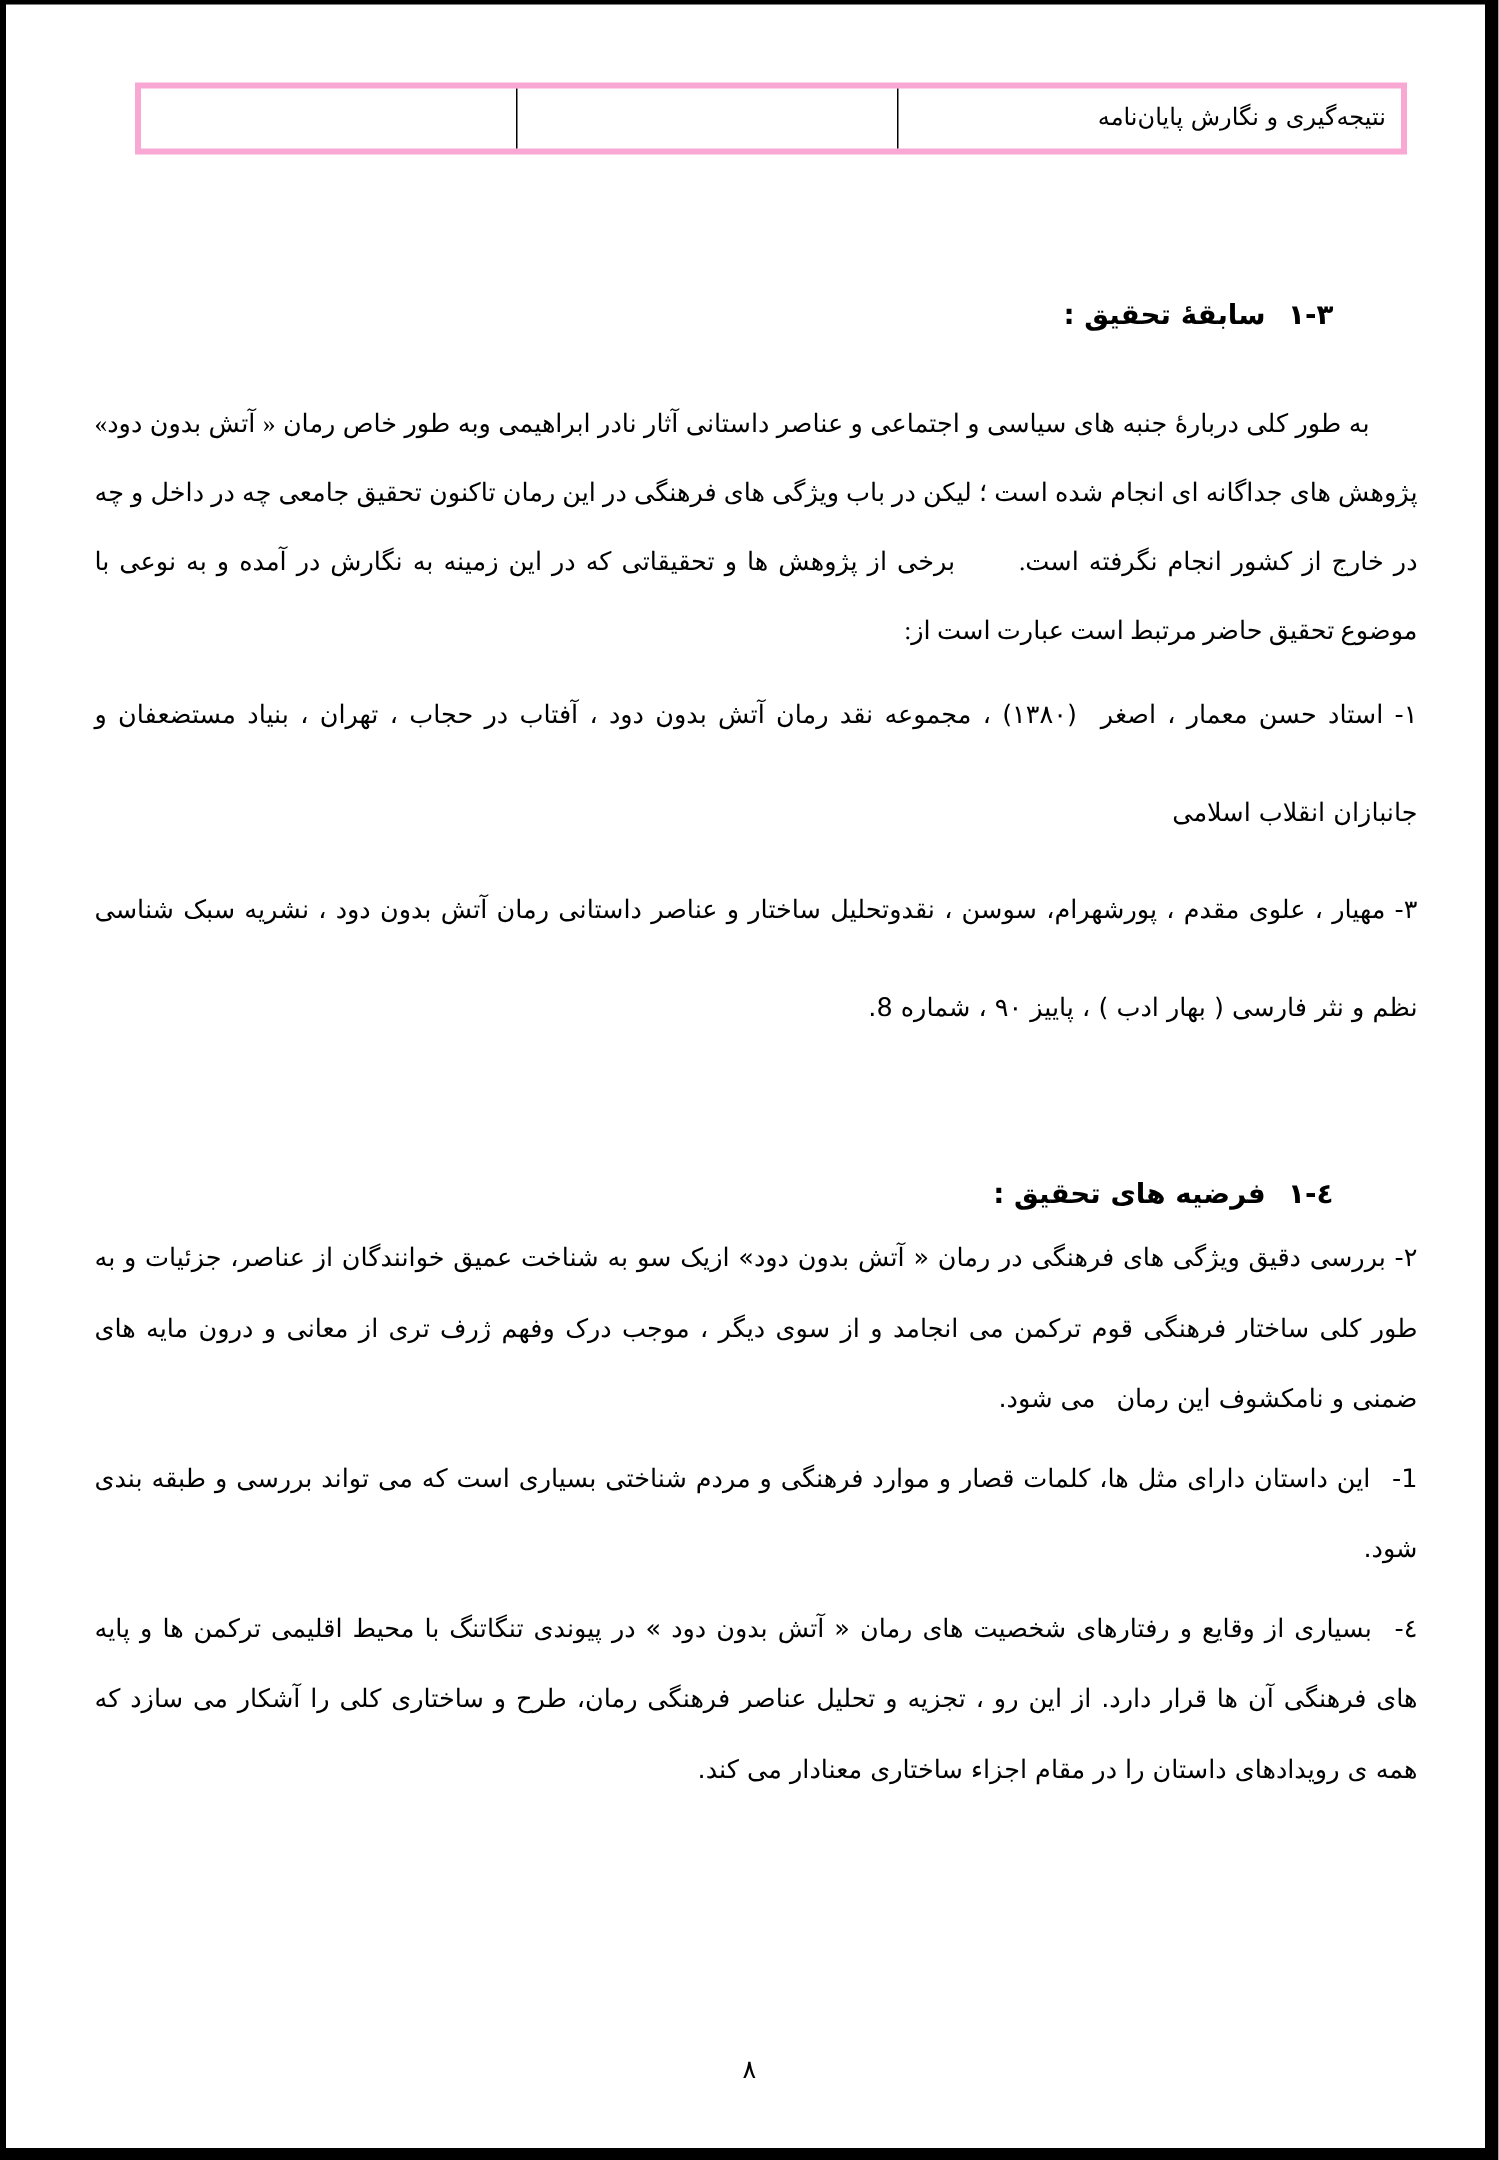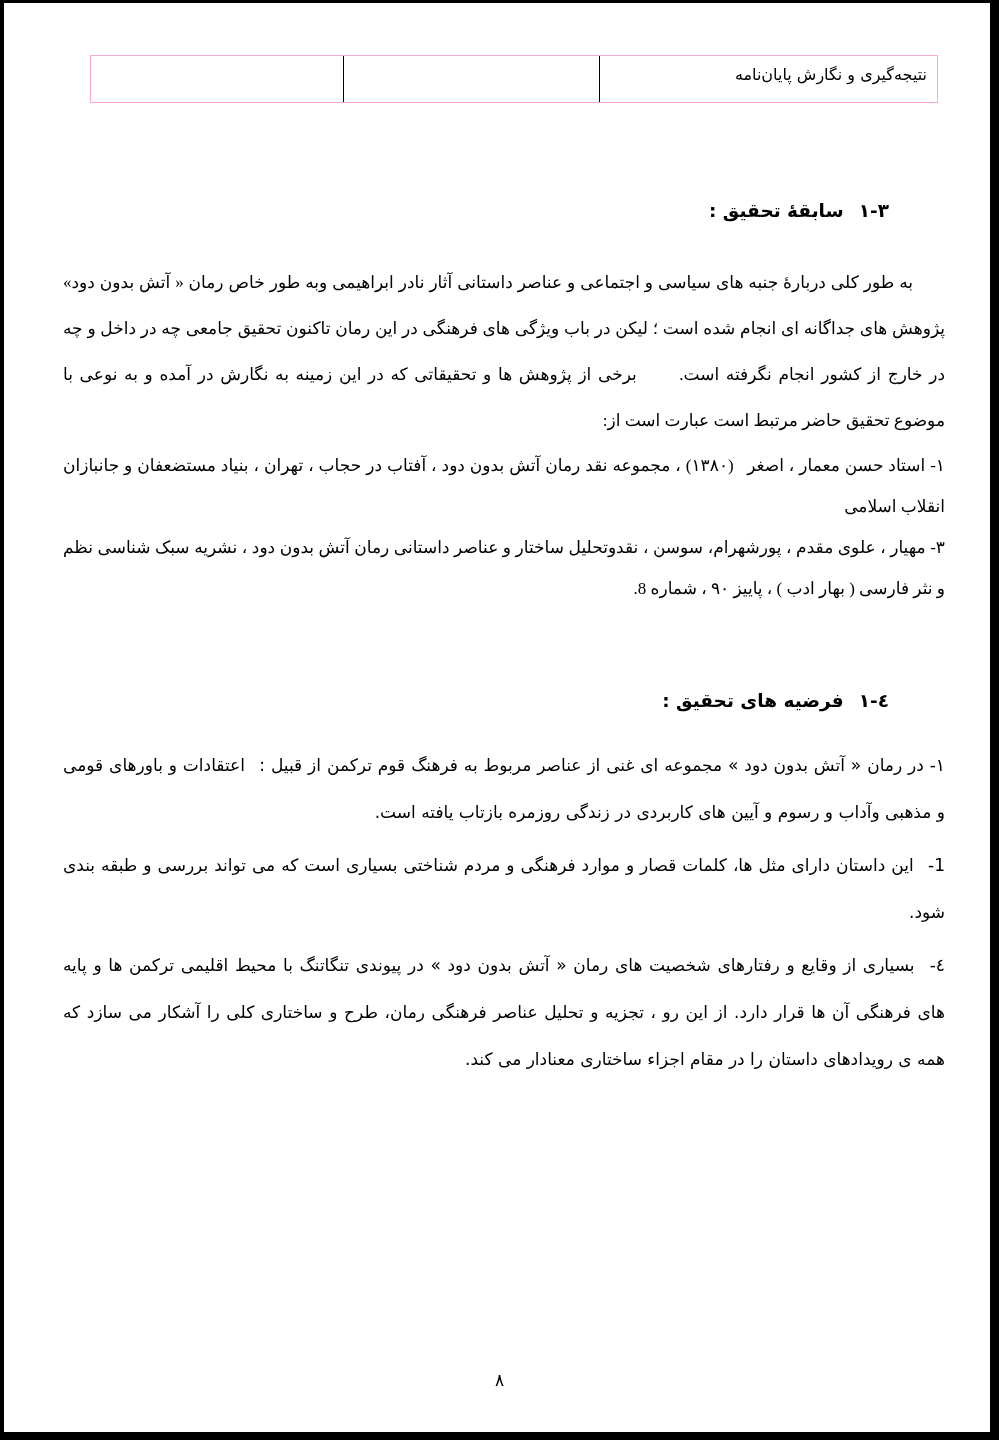--- a/index.html
+++ b/index.html
@@ -16,21 +16,21 @@
     position:absolute;inset:0;
     border-style:solid;border-color:#000;
     border-width:3px 9px 8px 4px;
     pointer-events:none;
   }
   
   .header-table{
     position:absolute;top:55px;left:90px;
     width:848px;height:48px;
     display:flex;direction:rtl;
-    border:1px solid #f9a8d4;
+    border:4px solid #f9a8d4;
     box-sizing:border-box;
   }
   .header-table .cell{
     box-sizing:border-box;
     height:100%;
   }
   .cell-title{
     width:338px;
     border-left:1px solid #000;
     text-align:right;
@@ -60,21 +60,21 @@
   }
   .sec-num{
     direction:ltr;
     unicode-bidi:bidi-override;
     display:inline-block;
     margin-left:15px;
   }
   h2.hypotheses{margin-top:79px;}
   p{margin:0;line-height:46px;}
   p.intro{margin-top:36px;text-indent:32px;font-family:Liberation Serif, serif;}
-  p.ref{line-height:41px;font-family:Liberation Serif, serif;}
+  p.ref{line-height:65px;}
   p.ref-first{margin-top:1px;}
   p.hypo{margin-top:6px;line-height:47px;}
   p.hypo-first{margin-top:28px;}
   .page-num{
     position:absolute;
     left:0;right:0;bottom:50px;
     text-align:center;
     font-size:17px;
   }
 </style>
@@ -98,20 +98,20 @@
 
     <p class="intro">به طور کلی دربارۀ جنبه های سیاسی و اجتماعی و عناصر داستانی آثار نادر ابراهیمی وبه طور خاص رمان « آتش بدون دود» پژوهش های جداگانه ای انجام شده است ؛ لیکن در باب ویژگی های فرهنگی در این رمان تاکنون تحقیق جامعی چه در داخل و چه در خارج از کشور انجام نگرفته است.   برخی از پژوهش ها و تحقیقاتی که در این زمینه به نگارش در آمده و به نوعی با موضوع تحقیق حاضر مرتبط است عبارت است از:</p>
 
     <p class="ref ref-first">۱- استاد حسن معمار ، اصغر  (۱۳۸۰) ، مجموعه نقد رمان آتش بدون دود ، آفتاب در حجاب ، تهران ، بنیاد مستضعفان و جانبازان انقلاب اسلامی</p>
     <p class="ref">۳- مهیار ، علوی مقدم ، پورشهرام، سوسن ، نقدوتحلیل ساختار و عناصر داستانی رمان آتش بدون دود ، نشریه سبک شناسی نظم و نثر فارسی ( بهار ادب ) ، پاییز ۹۰ ، شماره 8.</p>
 
     <h2 class="hypotheses">
       <span class="sec-num">۱-٤</span><span>فرضیه های تحقیق :</span>
     </h2>
 
-    <p class="hypo hypo-first">۱- در رمان « آتش بدون دود » مجموعه ای غنی از عناصر مربوط به فرهنگ قوم ترکمن از قبیل :  اعتقادات و باورهای قومی و مذهبی وآداب و رسوم و آیین های کاربردی در زندگی روزمره بازتاب یافته است.</p>
+    <p class="hypo">۲- بررسی دقیق ویژگی های فرهنگی در رمان « آتش بدون دود» ازیک سو به شناخت عمیق خوانندگان از عناصر، جزئیات و به طور کلی ساختار فرهنگی قوم ترکمن می انجامد و از سوی دیگر ، موجب درک وفهم ژرف تری از معانی و درون مایه های ضمنی و نامکشوف این رمان  می شود.</p>
     <p class="hypo">1-  این داستان دارای مثل ها، کلمات قصار و موارد فرهنگی و مردم شناختی بسیاری است که می تواند بررسی و طبقه بندی شود.</p>
     <p class="hypo">٤-  بسیاری از وقایع و رفتارهای شخصیت های رمان « آتش بدون دود » در پیوندی تنگاتنگ با محیط اقلیمی ترکمن ها و پایه های فرهنگی آن ها قرار دارد. از این رو ، تجزیه و تحلیل عناصر فرهنگی رمان، طرح و ساختاری کلی را آشکار می سازد که همه ی رویدادهای داستان را در مقام اجزاء ساختاری معنادار می کند.</p>
 
   </div>
 
   <div class="page-num">۸</div>
 </div>
 
 </body></html>

